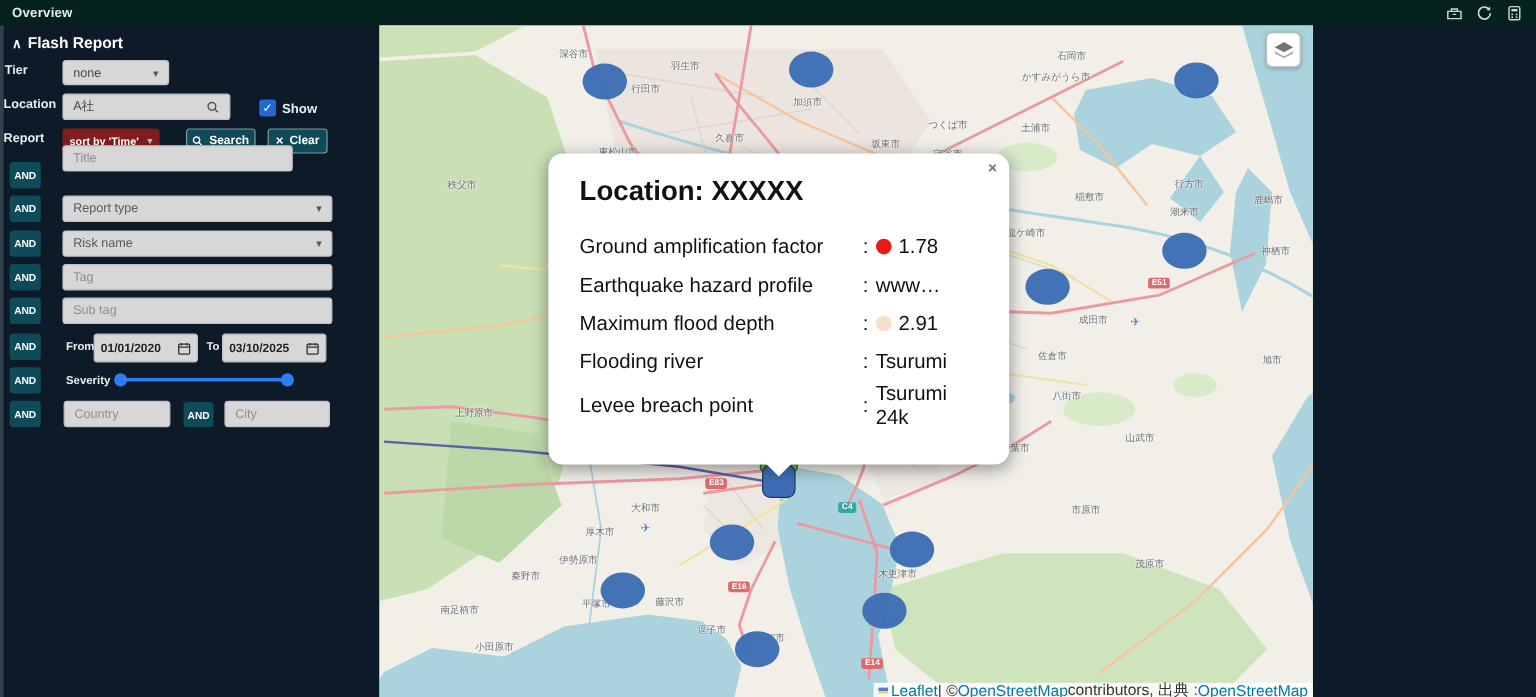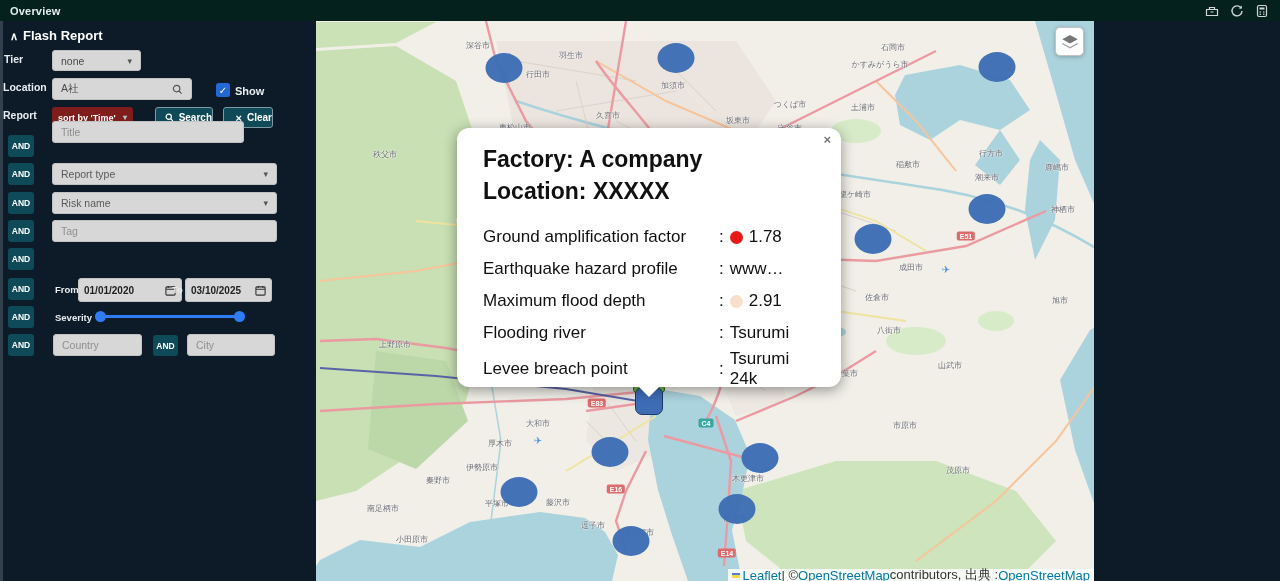--- a/index.html
+++ b/index.html
@@ -16,21 +16,21 @@
   .sidebar{position:absolute;left:0;top:21px;width:316px;height:560px;background:#0d1a27;z-index:50}
   .sidebar .scrollstrip{position:absolute;left:0;top:0;width:3px;height:100%;background:#33404d}
   .panel-head{position:absolute;left:10px;top:7px;color:#fff;font-size:13px;font-weight:bold}
   .panel-head .caret{font-size:11px;margin-right:5px}
   .sb-label{position:absolute;color:#e8edf1;font-size:10.5px;font-weight:bold}
   .gray-box{position:absolute;background:#d7d7d7;border-radius:3px;border:1px solid #c2c2c2;display:flex;align-items:center;padding:0 8px;font-size:10.5px;color:#4a4a4a}
   .gray-box .ph{color:#8f8f8f}
   .gray-box .dd-caret{margin-left:auto;color:#555;font-size:9px}
   input.gray-input{position:absolute;background:#d7d7d7;border-radius:3px;border:1px solid #c2c2c2;font-size:10.5px;color:#3a3a3a;padding:0 8px;font-family:"Liberation Sans",sans-serif;outline:none}
   input.gray-input::placeholder{color:#8f8f8f}
-  .teal-btn{position:absolute;background:#0e4a58;border-radius:3px;color:#fff;font-size:10px;font-weight:bold;display:flex;align-items:center;justify-content:flex-end;cursor:pointer}
+  .teal-btn{position:absolute;background:#0e4a58;border-radius:3px;color:#fff;font-size:10px;font-weight:bold;display:flex;align-items:center;justify-content:center;cursor:pointer}
   .teal-btn.bordered{border:1px solid #7d9aa4}
   .and-btn{position:absolute;left:8px;width:26px;height:22px;background:#0e4a58;border-radius:3px;color:#fff;font-size:8.5px;font-weight:bold;display:flex;align-items:center;justify-content:center;cursor:pointer}
   .checkbox{position:absolute;width:14px;height:14px;background:#2468d4;border-radius:2.5px;display:flex;align-items:center;justify-content:center;color:#fff;font-size:10px;cursor:pointer}
   .slider-track{position:absolute;height:3px;background:#2f7df6;border-radius:2px}
   .slider-handle{position:absolute;width:11px;height:11px;border-radius:50%;background:#2f7df6;cursor:pointer}
   .cal-svg,.mag-svg{display:block}
 
   
   .map{position:absolute;left:316px;top:21px;width:778px;height:560px;background:#f1efe8;overflow:hidden;z-index:10;cursor:grab}
   .map svg.base{position:absolute;left:0;top:0}
@@ -146,24 +146,25 @@
   <div class="and-btn" style="top:171px">AND</div>
   <div class="gray-box" style="left:52px;top:171px;width:225px;height:22px">
     <span class="ph" style="color:#5a5a5a">Risk name</span>
     <span class="dd-caret">▾</span>
   </div>
 
   <div class="and-btn" style="top:199px">AND</div>
   <input class="gray-input" style="left: 52px; top: 199px; width: 225px; height: 22px;" placeholder="Tag">
 
   <div class="and-btn" style="top:227px">AND</div>
+  <input class="gray-input" style="left: 52px; top: 227px; width: 225px; height: 22px;" placeholder="Sub tag">
 
   <div class="and-btn" style="top:257px">AND</div>
   <span class="sb-label" style="left:55px;top:263px;font-size:9.5px">From</span>
-  <div class="gray-box" style="left:78px;top:257px;width:104px;height:24px;font-weight:bold;font-size:10px;color:#222;padding:0 5px">
+  <div class="gray-box" style="left:78px;top:257px;width:87px;height:24px;font-weight:bold;font-size:10px;color:#222;padding:0 5px">
     <span>01/01/2020</span>
     <span style="margin-left:auto">
       <svg class="cal-svg" width="11" height="11" viewBox="0 0 12 12">
           <rect x="1" y="2" width="10" height="9" rx="1" fill="none" stroke="#333" stroke-width="1.2"></rect>
           <path d="M3.5 1v2.2 M8.5 1v2.2 M1 4.6h10" stroke="#333" stroke-width="1.2"></path>
         </svg>
     </span>
   </div>
   <span class="sb-label" style="left:172px;top:263px;font-size:9.5px">To</span>
   <div class="gray-box" style="left:185px;top:257px;width:87px;height:24px;font-weight:bold;font-size:10px;color:#222;padding:0 5px">
@@ -337,21 +338,20 @@
       </div>
       <div class="marker" style="background: rgb(62, 109, 181); left: 294px; top: 431px;"></div>
       <div class="marker" style="background: rgb(62, 109, 181); left: 444px; top: 437px;"></div>
       <div class="marker" style="background: rgb(62, 109, 181); left: 421px; top: 488px;"></div>
       <div class="marker" style="background: rgb(62, 109, 181); left: 203px; top: 471px;"></div>
       <div class="marker" style="background: rgb(62, 109, 181); left: 315px; top: 520px;"></div>
     </div>
 
   <div class="popup">
     <span class="close">×</span>
-    <div class="p-title">Factory: A company</div>
     <div class="p-title">Location: XXXXX</div>
     <div class="p-rows">
       <div class="p-row">
         <span>Ground amplification factor</span>
         <span class="p-val">
             <span>:</span>
             <span class="dot dot-red"></span>
             <span>1.78</span>
           </span>
       </div>

